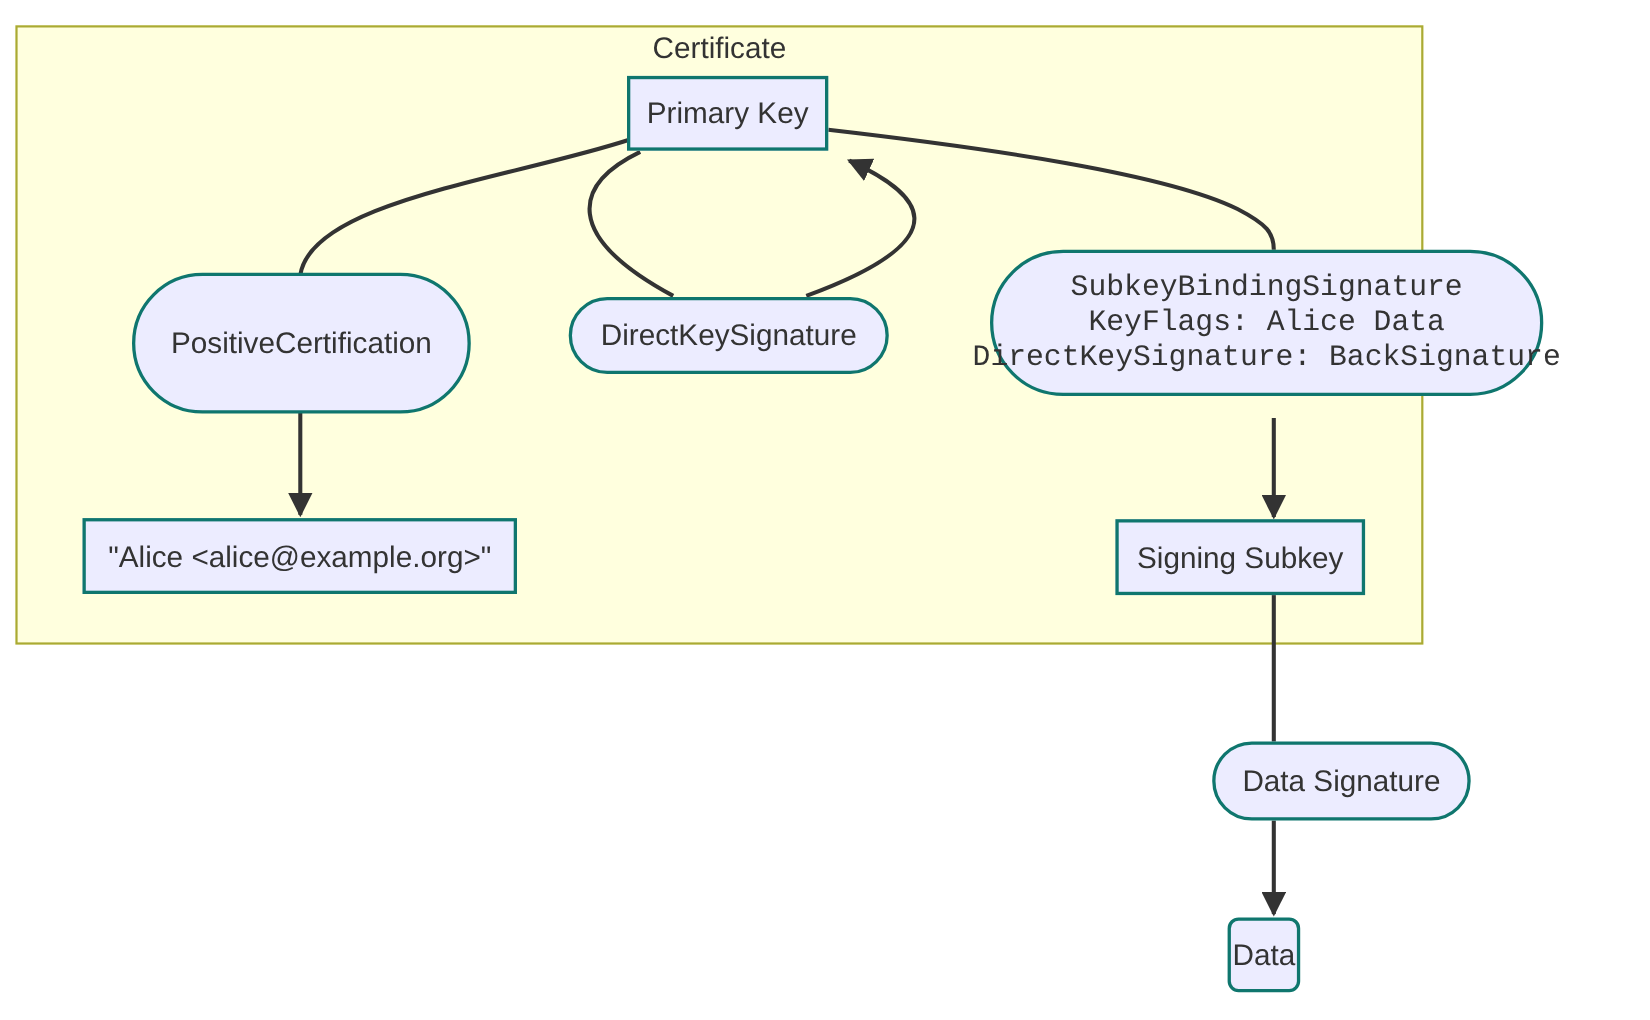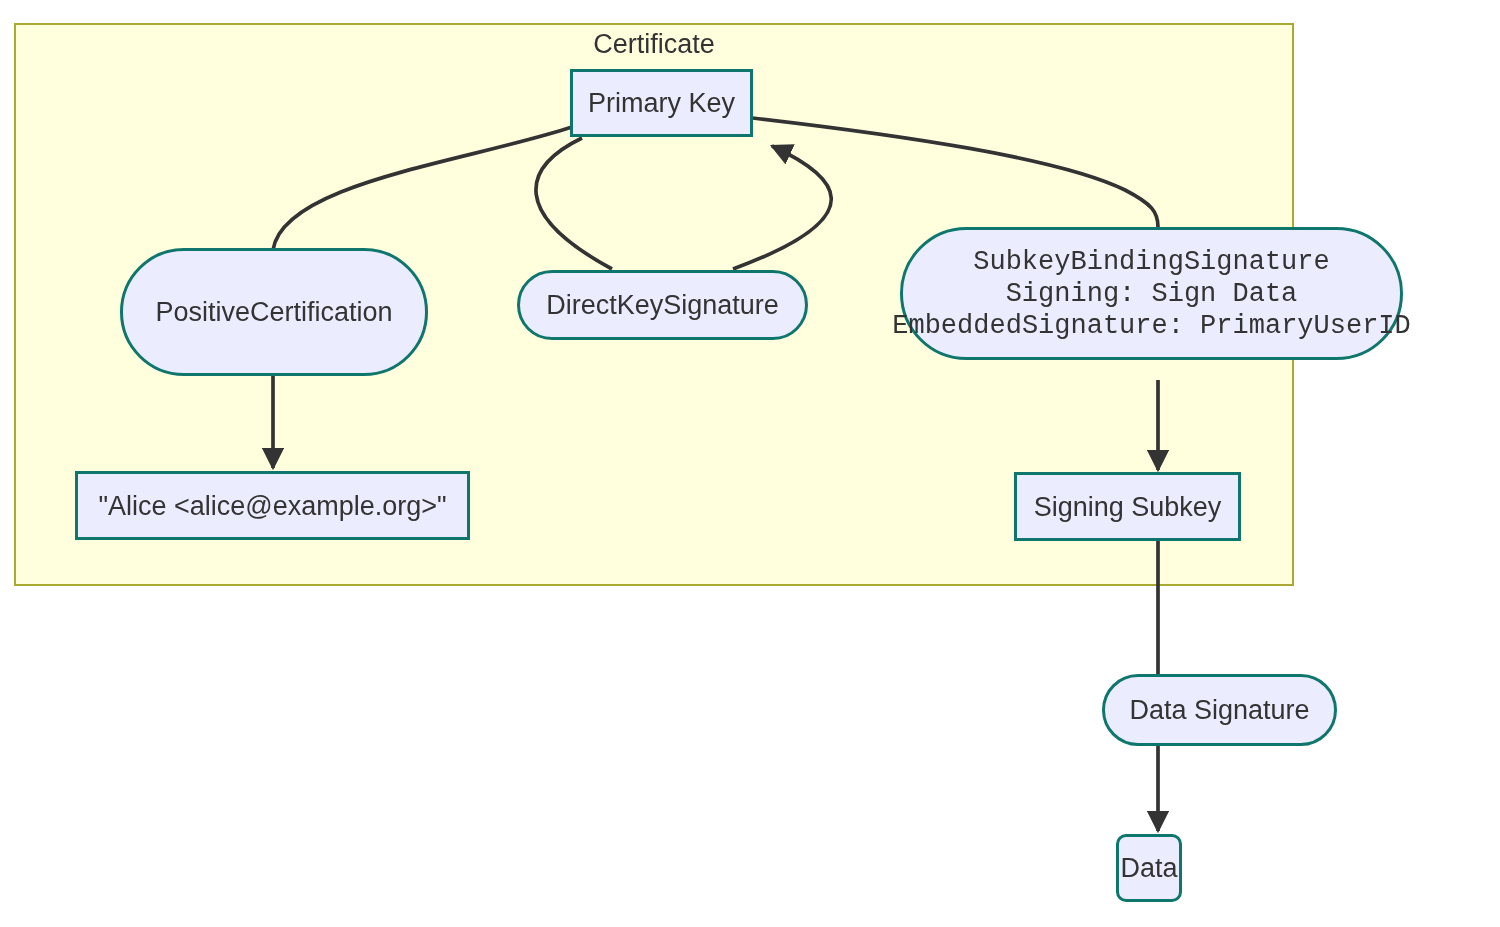--- a/index.html
+++ b/index.html
@@ -98,22 +98,22 @@
   <div class="node stadium n-pc">
     <div>PositiveCertification</div>
   </div>
 
   <div class="node stadium n-dks">
     <div>DirectKeySignature</div>
   </div>
 
   <div class="node stadium n-sbs">
     <div>SubkeyBindingSignature</div>
-    <div>Signing: Sign Data</div>
-    <div>EmbeddedSignature: PrimaryUserID</div>
+    <div>KeyFlags: Alice Data</div>
+    <div>DirectKeySignature: BackSignature</div>
   </div>
 
   <div class="node n-alice">
     <div>"Alice &lt;alice@example.org&gt;"</div>
   </div>
 
   <div class="node n-ss">
     <div>Signing Subkey</div>
   </div>
 

